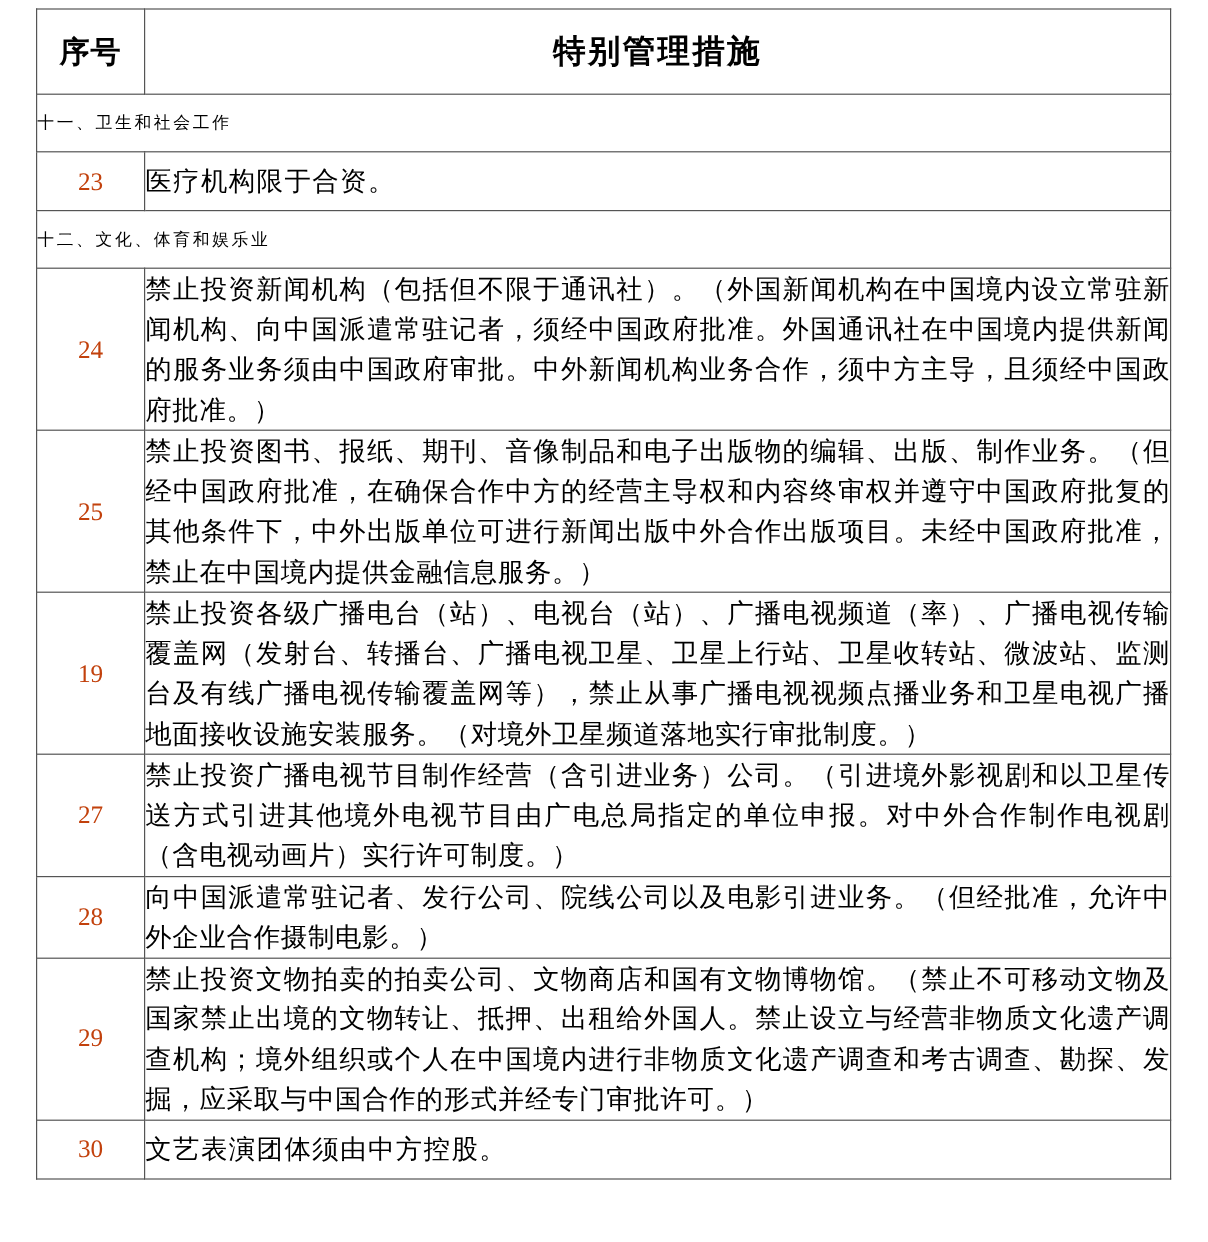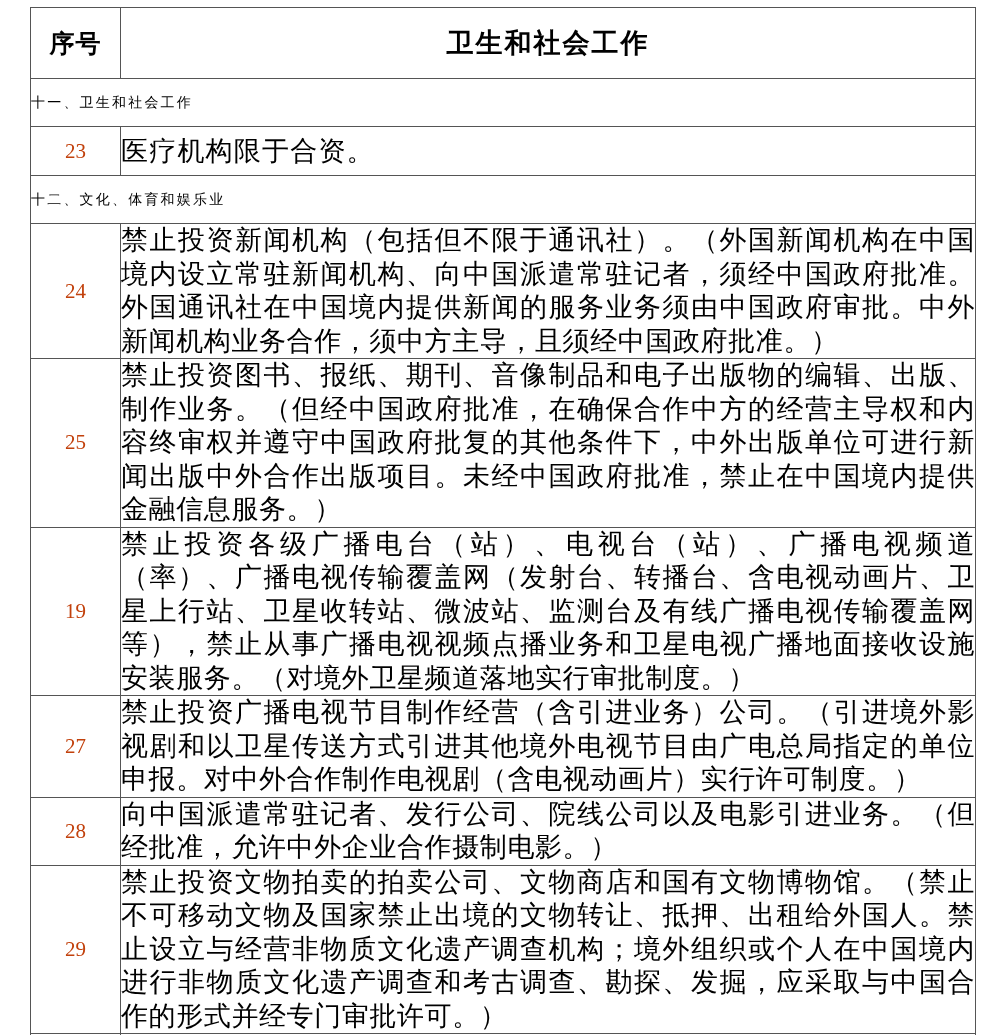--- a/index.html
+++ b/index.html
@@ -76,21 +76,21 @@
     text-align: center;
     font-family: "Liberation Serif", "DejaVu Serif", serif;
     font-size: 21px;
     font-style: normal;
     color: #c2410c;
   }
 
   
   .text-cell {
     padding: 8px 11px 9px 12px;
-    font-size: 27px;
+    font-size: 22px;
     line-height: 33.5px;
     text-align: justify;
     text-justify: inter-character;
     letter-spacing: 0.2px;
     font-family: Liberation Sans, sans-serif;
   }
   .text-cell.kai {
     font-style: italic;
     font-synthesis: none;
     letter-spacing: 0.6px;
@@ -108,21 +108,21 @@
 
 <div id="sheet">
   <table class="measures">
     <colgroup>
       <col class="c-num">
       <col class="c-text">
     </colgroup>
     <tbody>
       <tr>
         <th class="hdr-num">序号</th>
-        <th class="hdr-title">卫生和社会工作</th>
+        <th class="hdr-title">特别管理措施</th>
       </tr>
 
     <tr>
           <td class="section-cell" colspan="2">十一、卫生和社会工作</td>
         </tr>
         <tr class="row-short">
           <td class="num-cell">23</td>
           <td class="text-cell song">医疗机构限于合资。</td>
         </tr>
         <tr>
@@ -131,21 +131,21 @@
         <tr>
           <td class="num-cell">24</td>
           <td class="text-cell kai">禁止投资新闻机构（包括但不限于通讯社）。（外国新闻机构在中国境内设立常驻新闻机构、向中国派遣常驻记者，须经中国政府批准。外国通讯社在中国境内提供新闻的服务业务须由中国政府审批。中外新闻机构业务合作，须中方主导，且须经中国政府批准。）</td>
         </tr>
         <tr>
           <td class="num-cell">25</td>
           <td class="text-cell kai">禁止投资图书、报纸、期刊、音像制品和电子出版物的编辑、出版、制作业务。（但经中国政府批准，在确保合作中方的经营主导权和内容终审权并遵守中国政府批复的其他条件下，中外出版单位可进行新闻出版中外合作出版项目。未经中国政府批准，禁止在中国境内提供金融信息服务。）</td>
         </tr>
         <tr>
           <td class="num-cell">19</td>
-          <td class="text-cell kai">禁止投资各级广播电台（站）、电视台（站）、广播电视频道（率）、广播电视传输覆盖网（发射台、转播台、含电视动画片、卫星上行站、卫星收转站、微波站、监测台及有线广播电视传输覆盖网等），禁止从事广播电视视频点播业务和卫星电视广播地面接收设施安装服务。（对境外卫星频道落地实行审批制度。）</td>
+          <td class="text-cell kai">禁止投资各级广播电台（站）、电视台（站）、广播电视频道（率）、广播电视传输覆盖网（发射台、转播台、广播电视卫星、卫星上行站、卫星收转站、微波站、监测台及有线广播电视传输覆盖网等），禁止从事广播电视视频点播业务和卫星电视广播地面接收设施安装服务。（对境外卫星频道落地实行审批制度。）</td>
         </tr>
         <tr>
           <td class="num-cell">27</td>
           <td class="text-cell kai">禁止投资广播电视节目制作经营（含引进业务）公司。（引进境外影视剧和以卫星传送方式引进其他境外电视节目由广电总局指定的单位申报。对中外合作制作电视剧（含电视动画片）实行许可制度。）</td>
         </tr>
         <tr>
           <td class="num-cell">28</td>
           <td class="text-cell kai">向中国派遣常驻记者、发行公司、院线公司以及电影引进业务。（但经批准，允许中外企业合作摄制电影。）</td>
         </tr>
         <tr>

